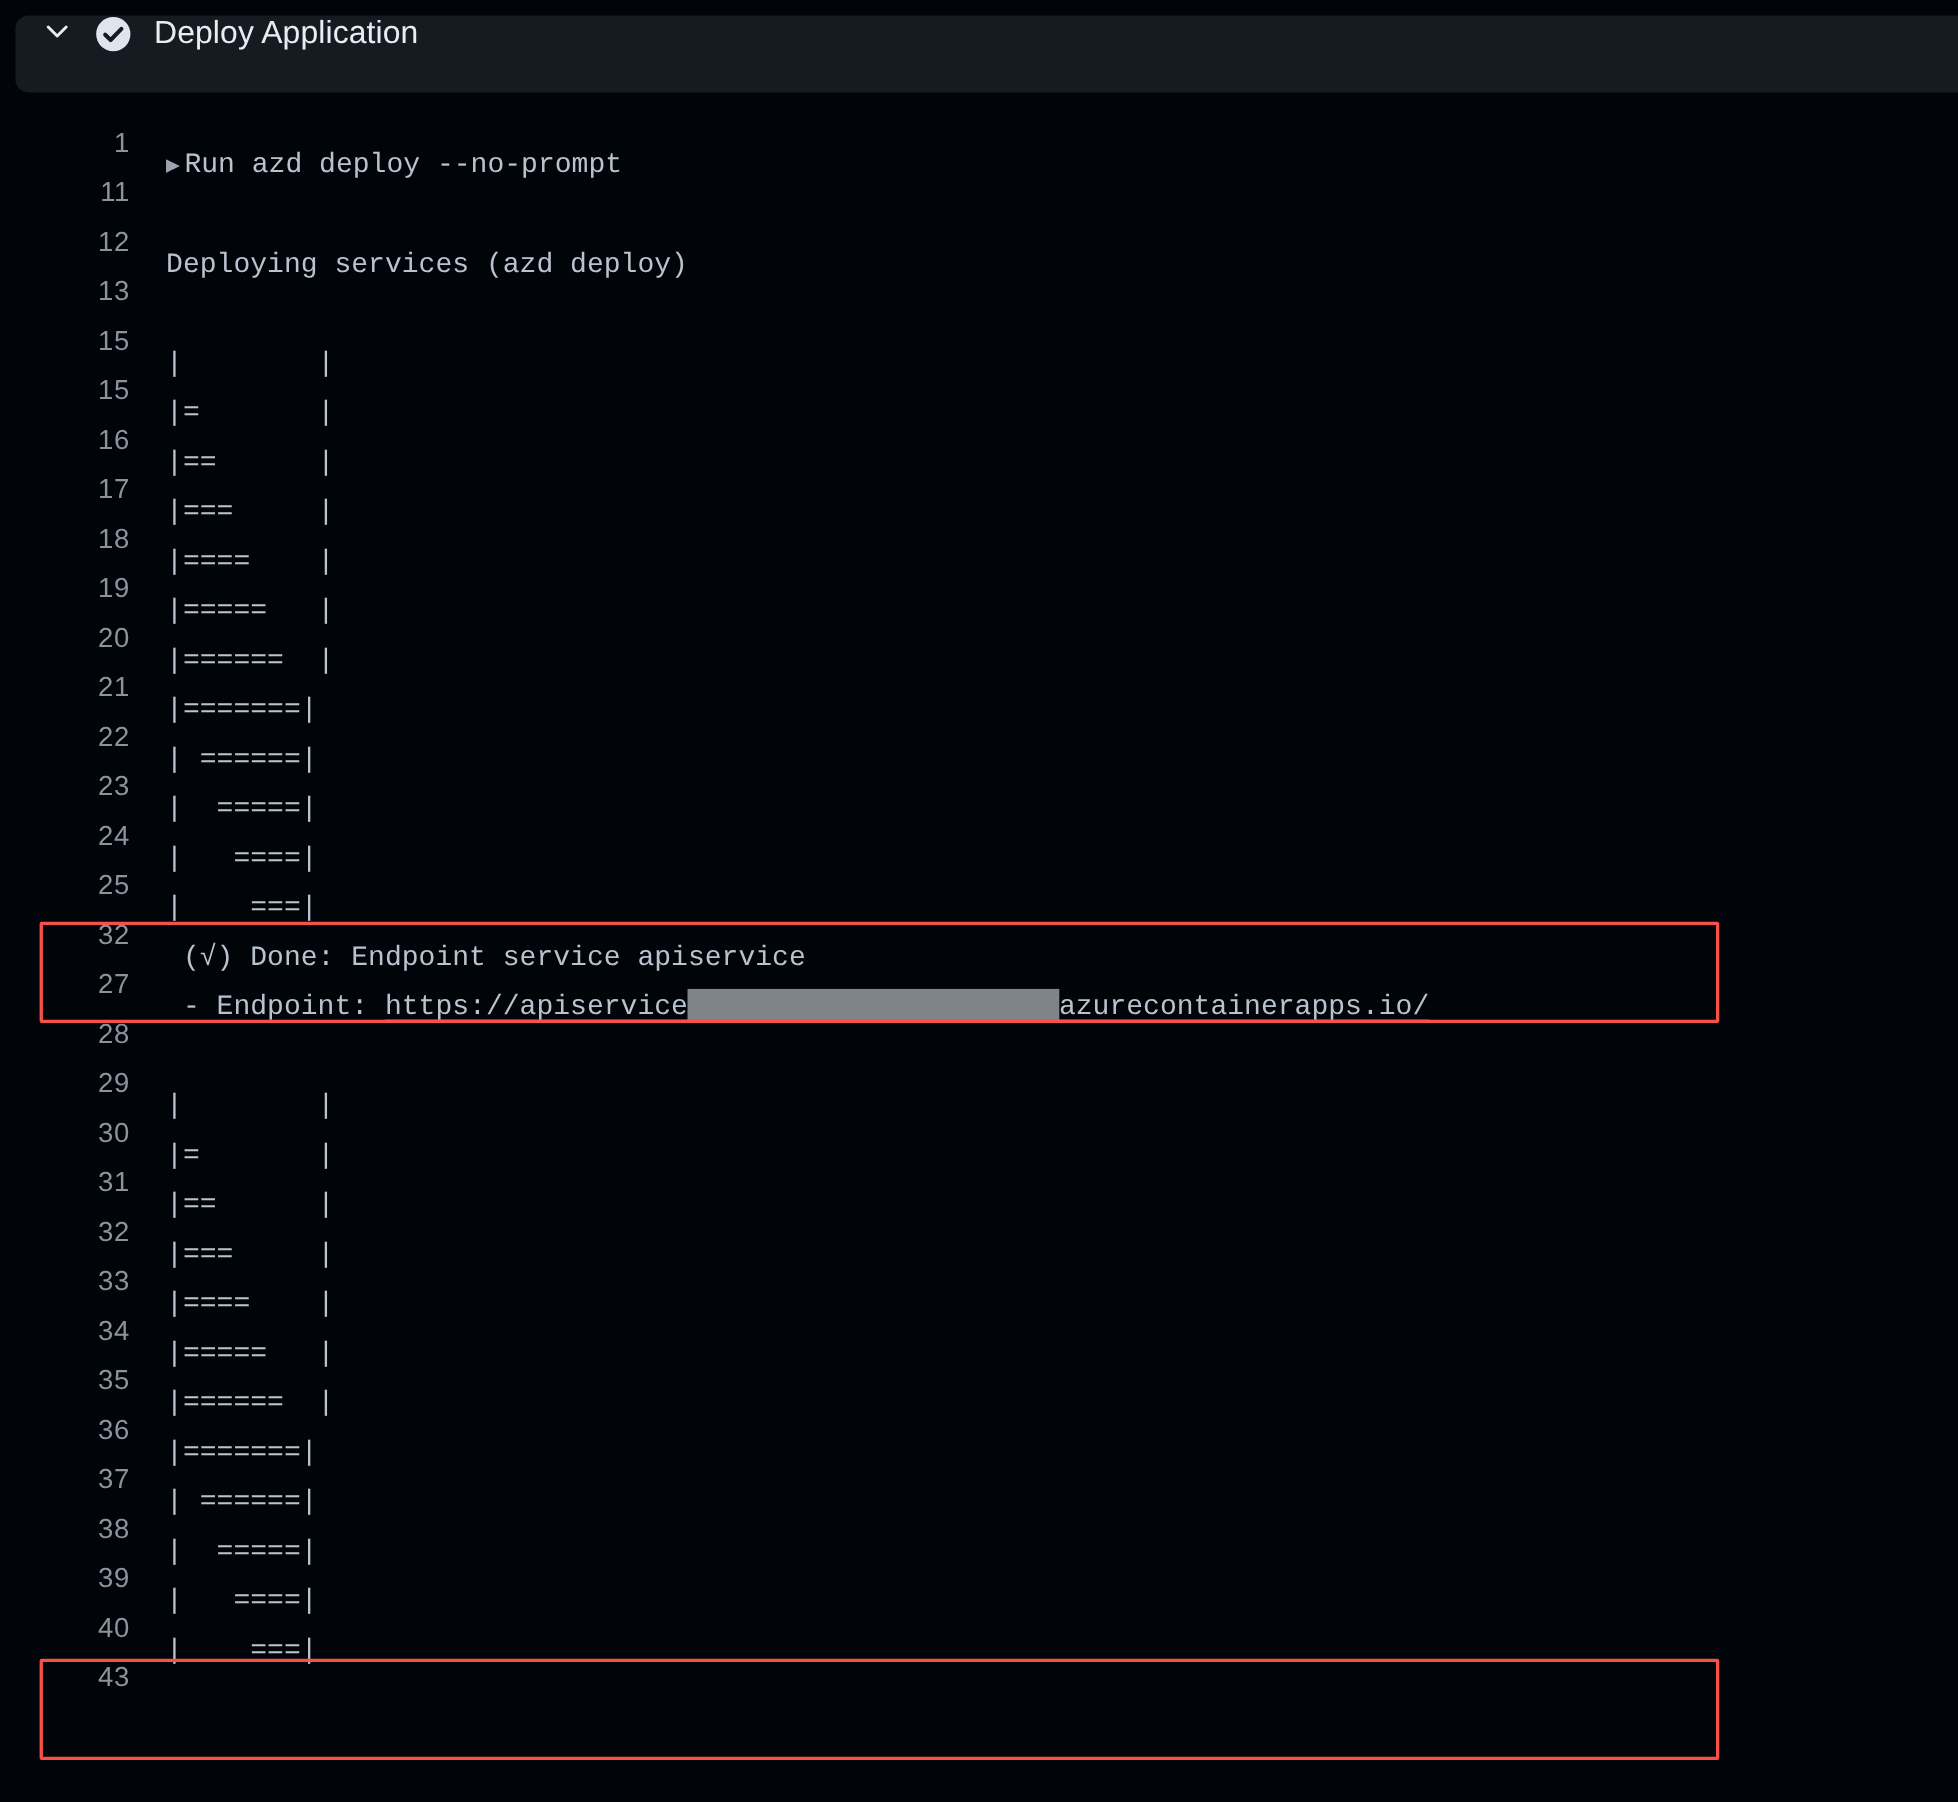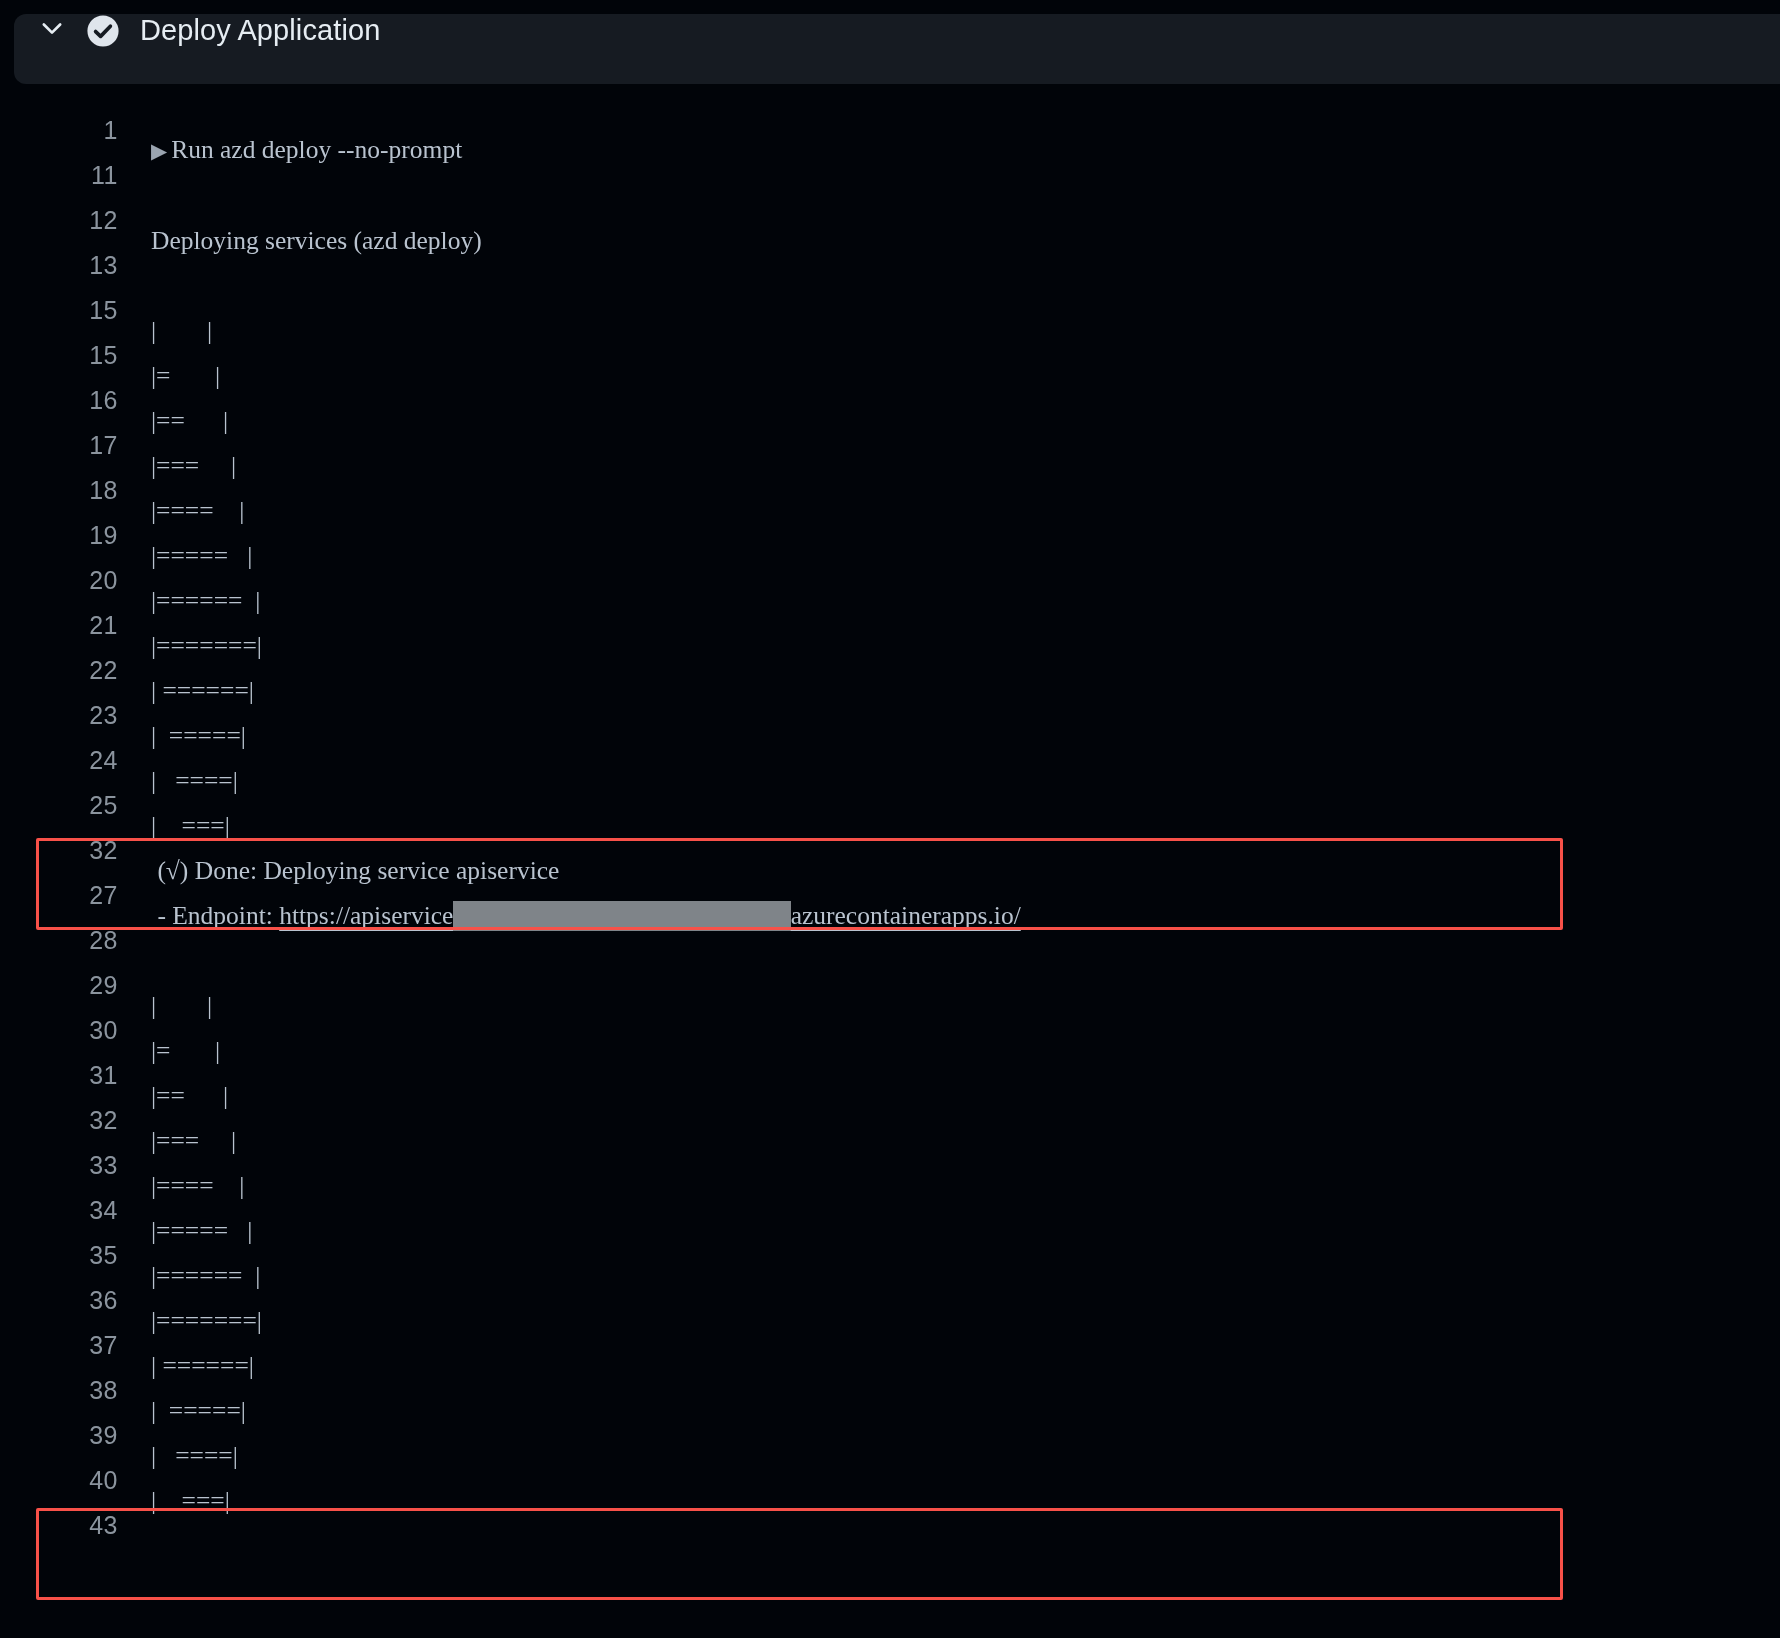--- a/index.html
+++ b/index.html
@@ -83,21 +83,21 @@
     font-family: "Liberation Sans", sans-serif;
     font-size: 25px;
     letter-spacing: 0.5px;
     user-select: none;
   }
 
   .content {
     flex: 1 1 auto;
     padding-left: 33px;
     color: #b9c3cf;
-    font-family: Liberation Serif, serif;
+    font-family: Liberation Mono, monospace;
     font-size: 25.5px;
     letter-spacing: 0px;
     white-space: pre;
     overflow: hidden;
     margin-top: 40px;
   }
 
   .content .arrow {
     color: #9aa4b0;
     font-size: 21px;
@@ -166,21 +166,21 @@
     <div class="log-line"><span class="ln">16</span><span class="content">|==      |</span></div>
     <div class="log-line"><span class="ln">17</span><span class="content">|===     |</span></div>
     <div class="log-line"><span class="ln">18</span><span class="content">|====    |</span></div>
     <div class="log-line"><span class="ln">19</span><span class="content">|=====   |</span></div>
     <div class="log-line"><span class="ln">20</span><span class="content">|======  |</span></div>
     <div class="log-line"><span class="ln">21</span><span class="content">|=======|</span></div>
     <div class="log-line"><span class="ln">22</span><span class="content">| ======|</span></div>
     <div class="log-line"><span class="ln">23</span><span class="content">|  =====|</span></div>
     <div class="log-line"><span class="ln">24</span><span class="content">|   ====|</span></div>
     <div class="log-line"><span class="ln">25</span><span class="content">|    ===|</span></div>
-    <div class="log-line"><span class="ln">32</span><span class="content"> (√) Done: Deploying service apiservice</span></div>
+    <div class="log-line"><span class="ln">32</span><span class="content"> (√) Done: Endpoint service apiservice</span></div>
     <div class="log-line"><span class="ln">27</span><span class="content"><span> - Endpoint: </span><a class="endpoint" href="#"><span>https://apiservice</span><span class="redact" style="width: 337.26px;"></span><span>azurecontainerapps.io/</span></a></span></div>
     <div class="log-line"><span class="ln">28</span><span class="content"></span></div>
     <div class="log-line"><span class="ln">29</span><span class="content">|        |</span></div>
     <div class="log-line"><span class="ln">30</span><span class="content">|=       |</span></div>
     <div class="log-line"><span class="ln">31</span><span class="content">|==      |</span></div>
     <div class="log-line"><span class="ln">32</span><span class="content">|===     |</span></div>
     <div class="log-line"><span class="ln">33</span><span class="content">|====    |</span></div>
     <div class="log-line"><span class="ln">34</span><span class="content">|=====   |</span></div>
     <div class="log-line"><span class="ln">35</span><span class="content">|======  |</span></div>
     <div class="log-line"><span class="ln">36</span><span class="content">|=======|</span></div>

